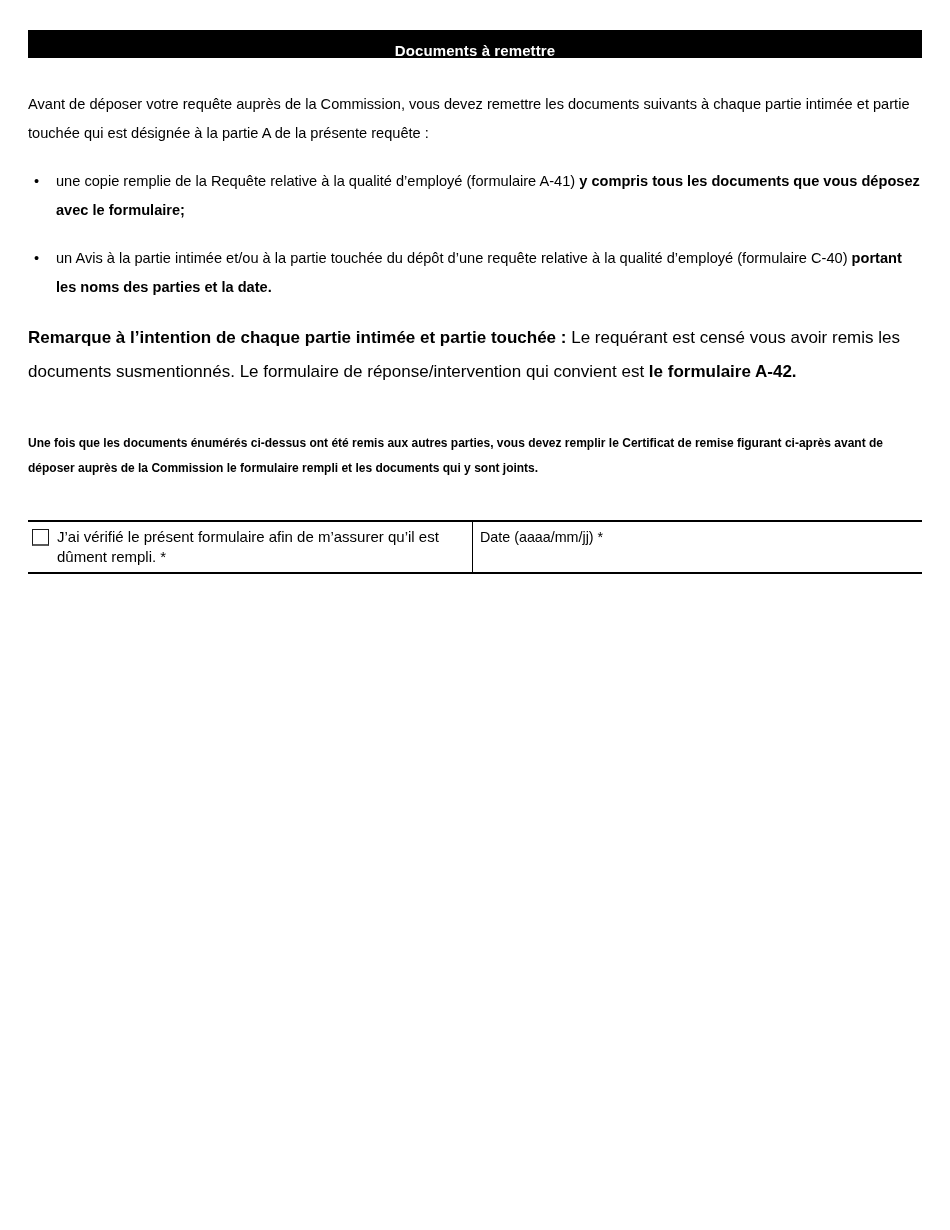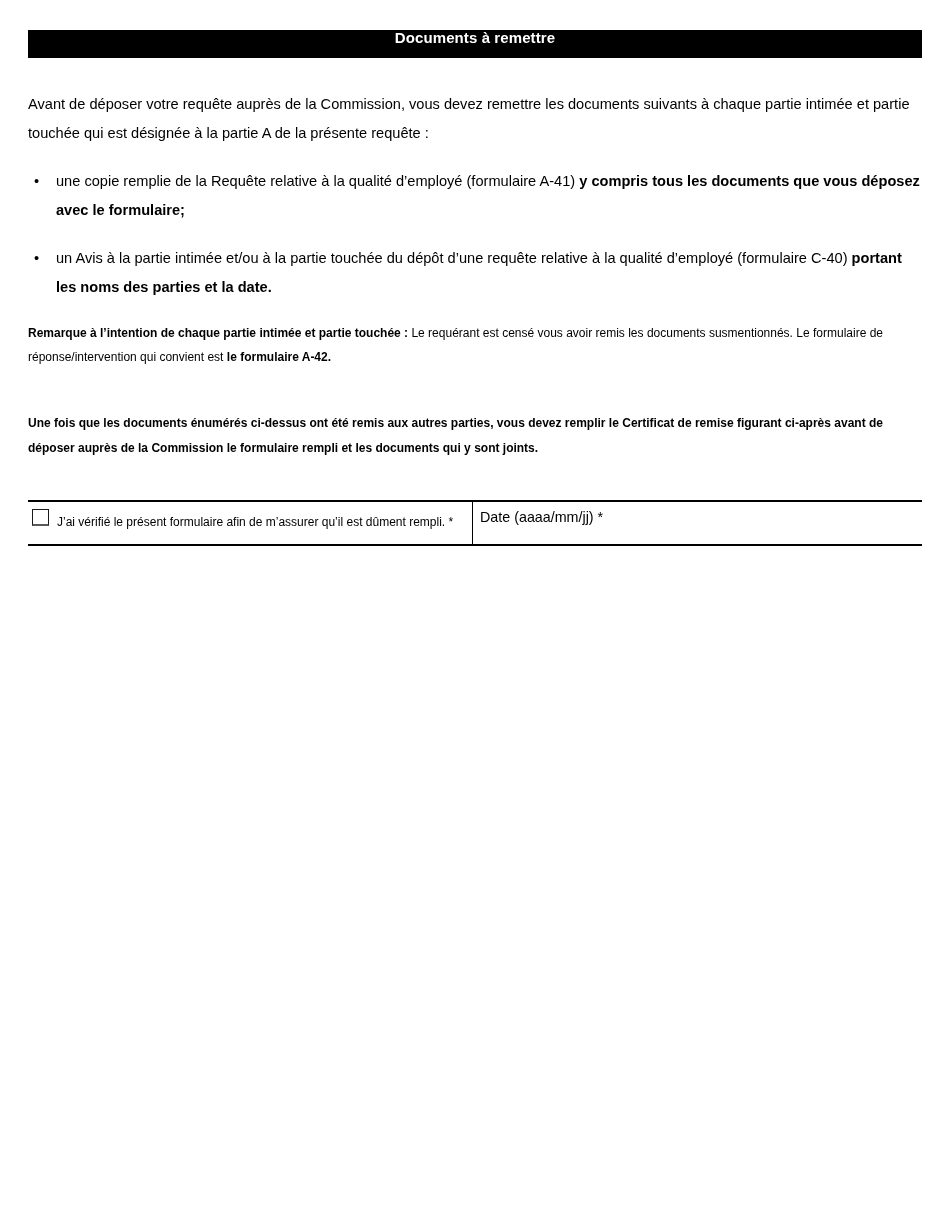--- a/index.html
+++ b/index.html
@@ -24,21 +24,21 @@
     box-sizing: border-box;
     padding: 0 28px;
   }
 
   
   .header-band {
     margin-top: 30px;
     height: 28px;
     background: #000000;
     display: flex;
-    align-items: flex-start;
+    align-items: flex-end;
     justify-content: center;
   }
   .header-title {
     color: #ffffff;
     font-size: 15px;
     font-weight: bold;
     letter-spacing: 0.1px;
     line-height: 1;
   }
 
@@ -70,21 +70,21 @@
   }
   .bullet-text {
     flex: 1 1 auto;
     font-size: 14.6px;
     line-height: 2.02;
   }
   .b { font-weight: bold; }
 
   .note {
     margin-top: 0;
-    font-size: 12px;
+    font-size: 17px;
     line-height: 2.02;
   }
 
   .conclusion {
     margin-top: 42px;
     font-size: 12px;
     line-height: 2.02;
     font-weight: bold;
   }
 
@@ -117,21 +117,21 @@
     flex: 0 0 17px;
     box-sizing: border-box;
     border: 1.5px solid #1a1a1a;
     border-bottom: 2.5px solid #5a5a5a;
     background: #ffffff;
     margin-right: 8px;
     margin-top: 2px;
     align-self: flex-start;
   }
   .cert-label {
-    font-size: 12px;
+    font-size: 15px;
     line-height: 1.33;
   }
   .cert-date-label {
     font-size: 14.3px;
     line-height: 1.33;
   }
 
   
   .footer {
     position: absolute;

